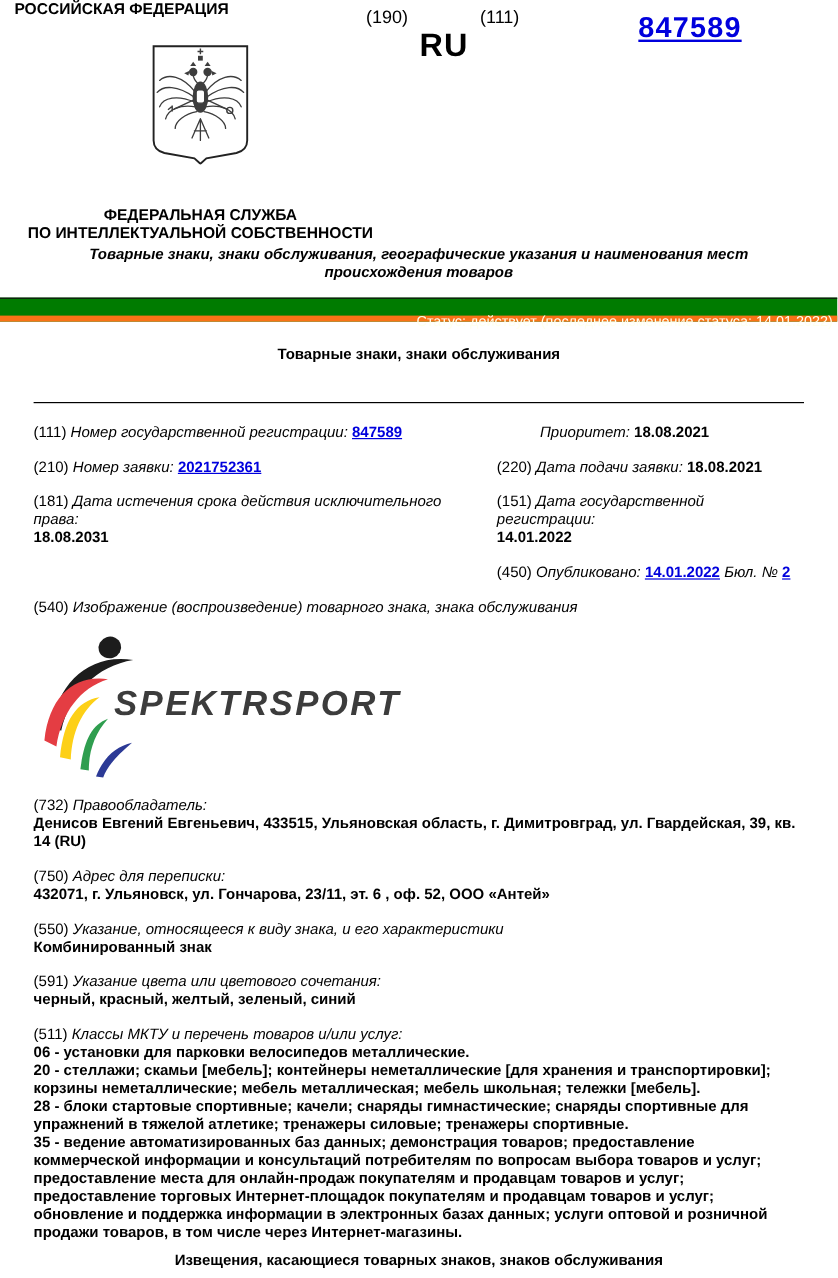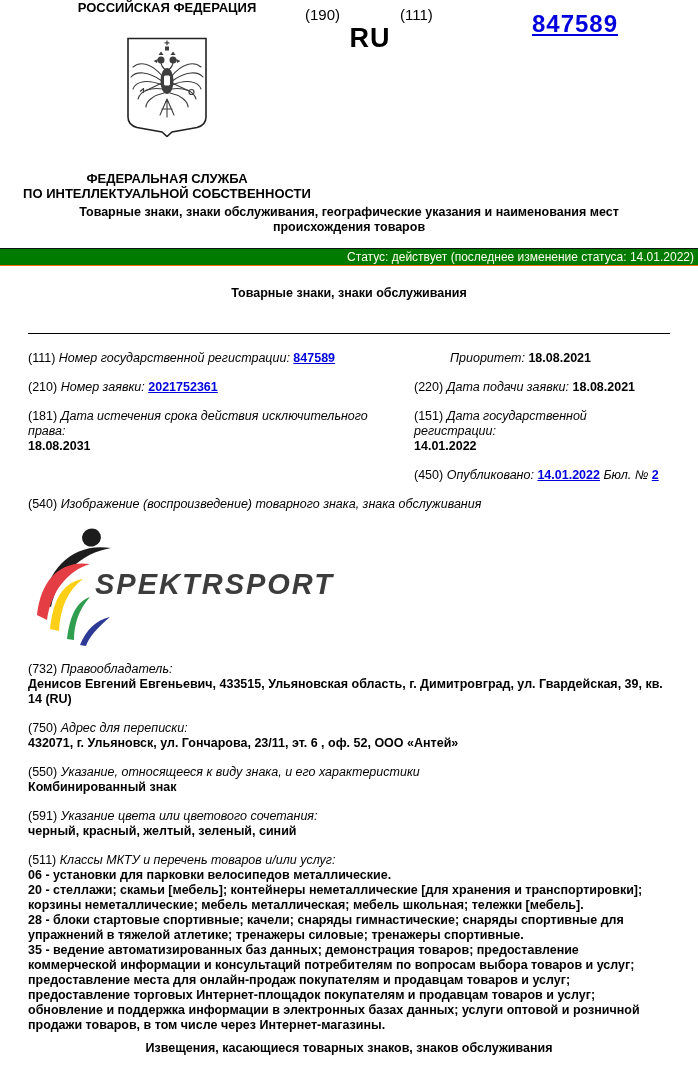--- a/index.html
+++ b/index.html
@@ -9,46 +9,46 @@
     width:698px; height:1065px;
     margin:0 auto;
     background:#fff;
     font-family:"Liberation Sans","DejaVu Sans",sans-serif;
     font-size:12.5px; line-height:1.2; color:#000;
     overflow:hidden;
   }
   
   .hdr { position:relative; height:197px; }
   .hdr-country {
-    position:absolute; left:0; top:8; width:334px;
-    text-align:center; font-weight:bold; font-size:13px;
+    position:absolute; left:12px; top:8; width:334px;
+    font-weight:bold; font-size:13px;
   }
   .hdr-codes { position:absolute; left:305px; top:6px; white-space:nowrap; }
   .hdr-codes .code { font-size:15px; vertical-align:top; }
   .hdr-codes .ru { font-size:27px; font-weight:bold; letter-spacing:1px; margin:0 6px; position:relative; top:16px; }
   .regnum-wrap { position:absolute; left:480px; top:10px; width:190px; text-align:center; }
   .regnum {
     font-size:24px; font-weight:bold; color:#0000dd;
     text-decoration:underline; letter-spacing:1px;
   }
   .arms { position:absolute; left:122px; top:37px; }
   .agency {
     position:absolute; left:0; top:171px; width:334px;
     text-align:center; font-weight:bold; font-size:13px; line-height:1.18;
   }
   
   .doc-type {
     margin:8px auto 0; width:640px; text-align:center;
-    font-weight:bold; font-size:12.5px;
+    font-weight:bold; font-size:12.5px;font-style:italic;
   }
   .status-bar {
     margin-top:13px; background:#007b00;
-    border-top:1px solid #111; border-bottom:1px solid #f97316;
+    border-top:1px solid #111; border-bottom:5px solid #f97316;
     color:#ffffee; font-size:12px;
-    text-align:right; padding:1px 4px 2px; height:18px;
+    text-align:right; padding:12px 4px 2px; height:18px;
   }
   .section-title {
     margin-top:20px; text-align:center; font-weight:bold; font-size:12.5px;
   }
   .hrule { margin:32px 28px 0; border-top:1.5px solid #000; }
   
   .fields { padding:17px 28px 0; }
   .frow { display:flex; margin-bottom:14px; }
   .fcell-left { width:386px; flex:none; padding-right:12px; }
   .fcell-right { flex:1; }

